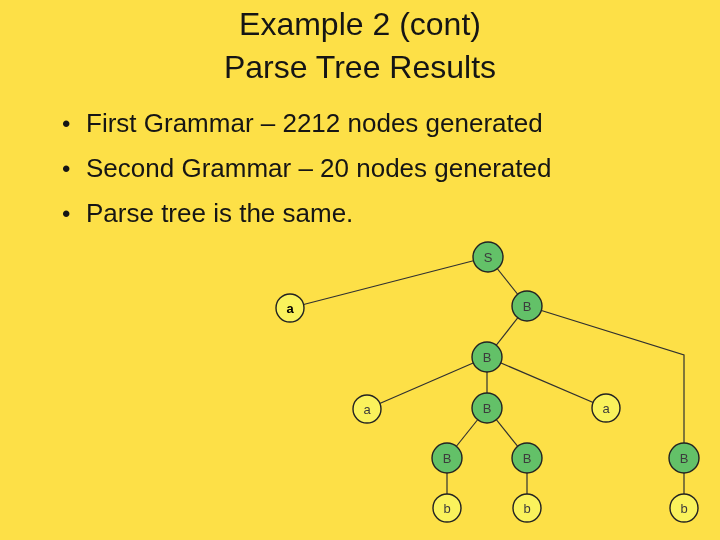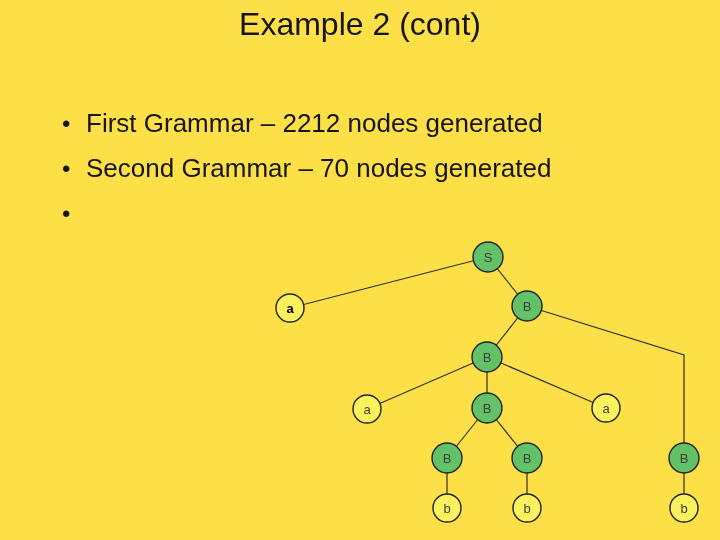--- a/index.html
+++ b/index.html
@@ -61,33 +61,35 @@
     font-size: 13px;
   }
 </style>
 </head>
 <body>
 
 <div class="slide">
 
   <div class="title">
     <div>Example 2 (cont)</div>
+    <div>Parse Tree Results</div>
   </div>
 
   <ul class="bullets">
     <li class="bullet-item">
       <span class="bullet-dot">•</span>
       <span>First Grammar – 2212 nodes generated</span>
     </li>
     <li class="bullet-item">
       <span class="bullet-dot">•</span>
-      <span>Second Grammar – 70 nodes generated</span>
+      <span>Second Grammar – 20 nodes generated</span>
     </li>
     <li class="bullet-item">
       <span class="bullet-dot">•</span>
+      <span>Parse tree is the same.</span>
     </li>
   </ul>
 
   <svg class="tree-svg" id="tree-svg" viewBox="0 0 720 540" xmlns="http://www.w3.org/2000/svg">
       <polyline points="488,257 290,308" fill="none" stroke="#303030" stroke-width="1.2"></polyline>
       <polyline points="488,257 527,306" fill="none" stroke="#303030" stroke-width="1.2"></polyline>
       <polyline points="527,306 487,357" fill="none" stroke="#303030" stroke-width="1.2"></polyline>
       <polyline points="527,306 684,355 684,458" fill="none" stroke="#303030" stroke-width="1.2"></polyline>
       <polyline points="487,357 367,409" fill="none" stroke="#303030" stroke-width="1.2"></polyline>
       <polyline points="487,357 487,408" fill="none" stroke="#303030" stroke-width="1.2"></polyline>

